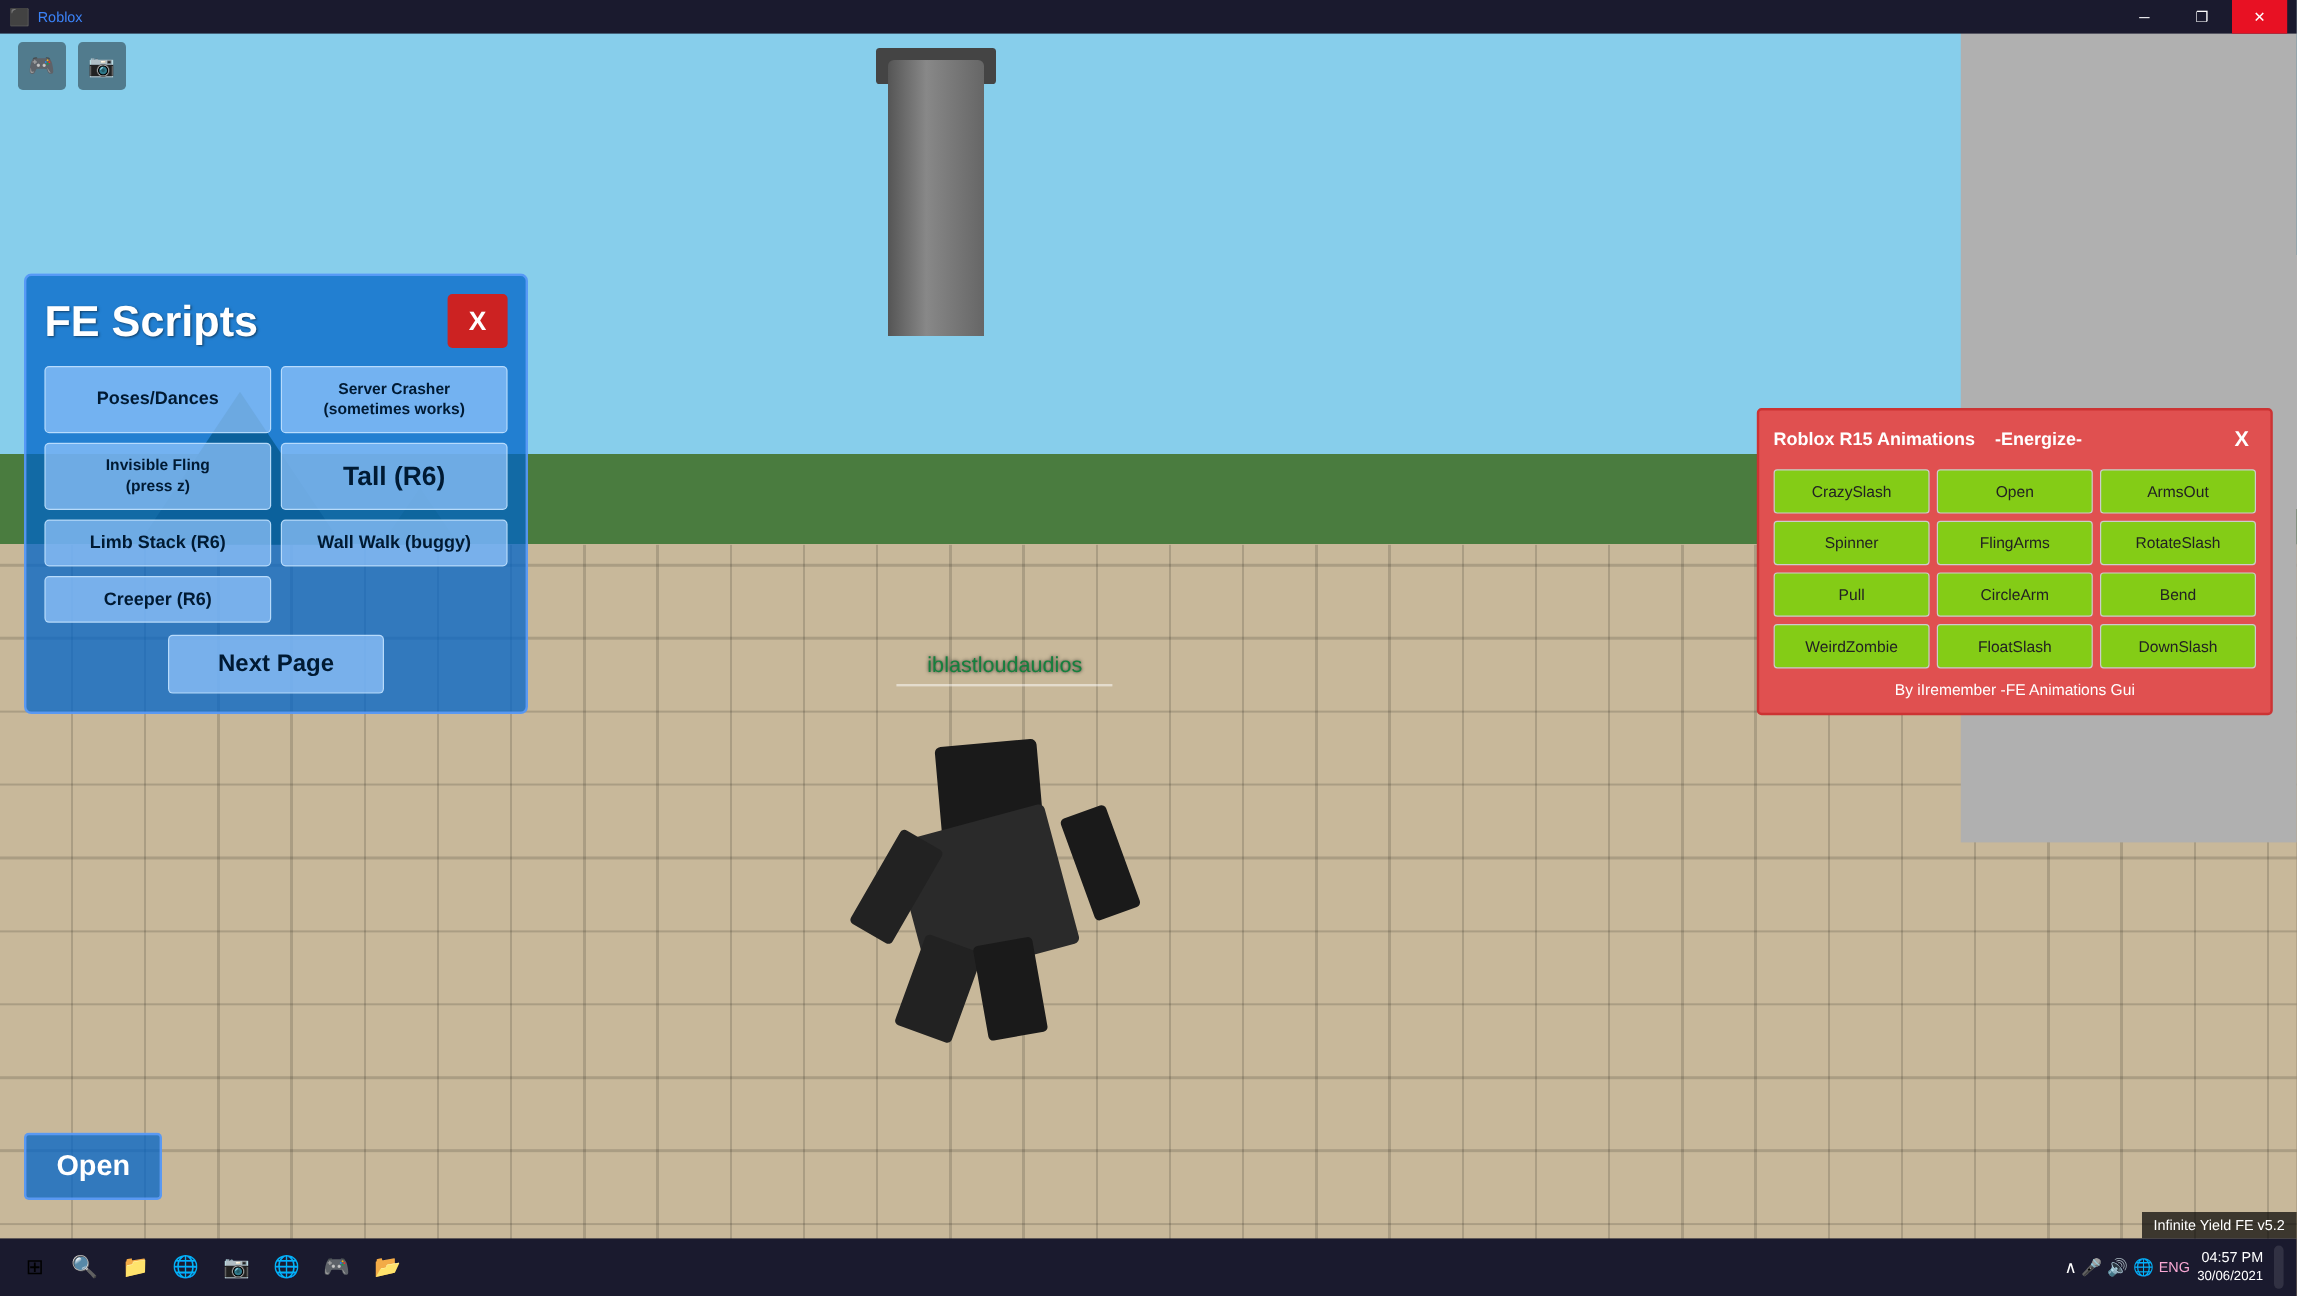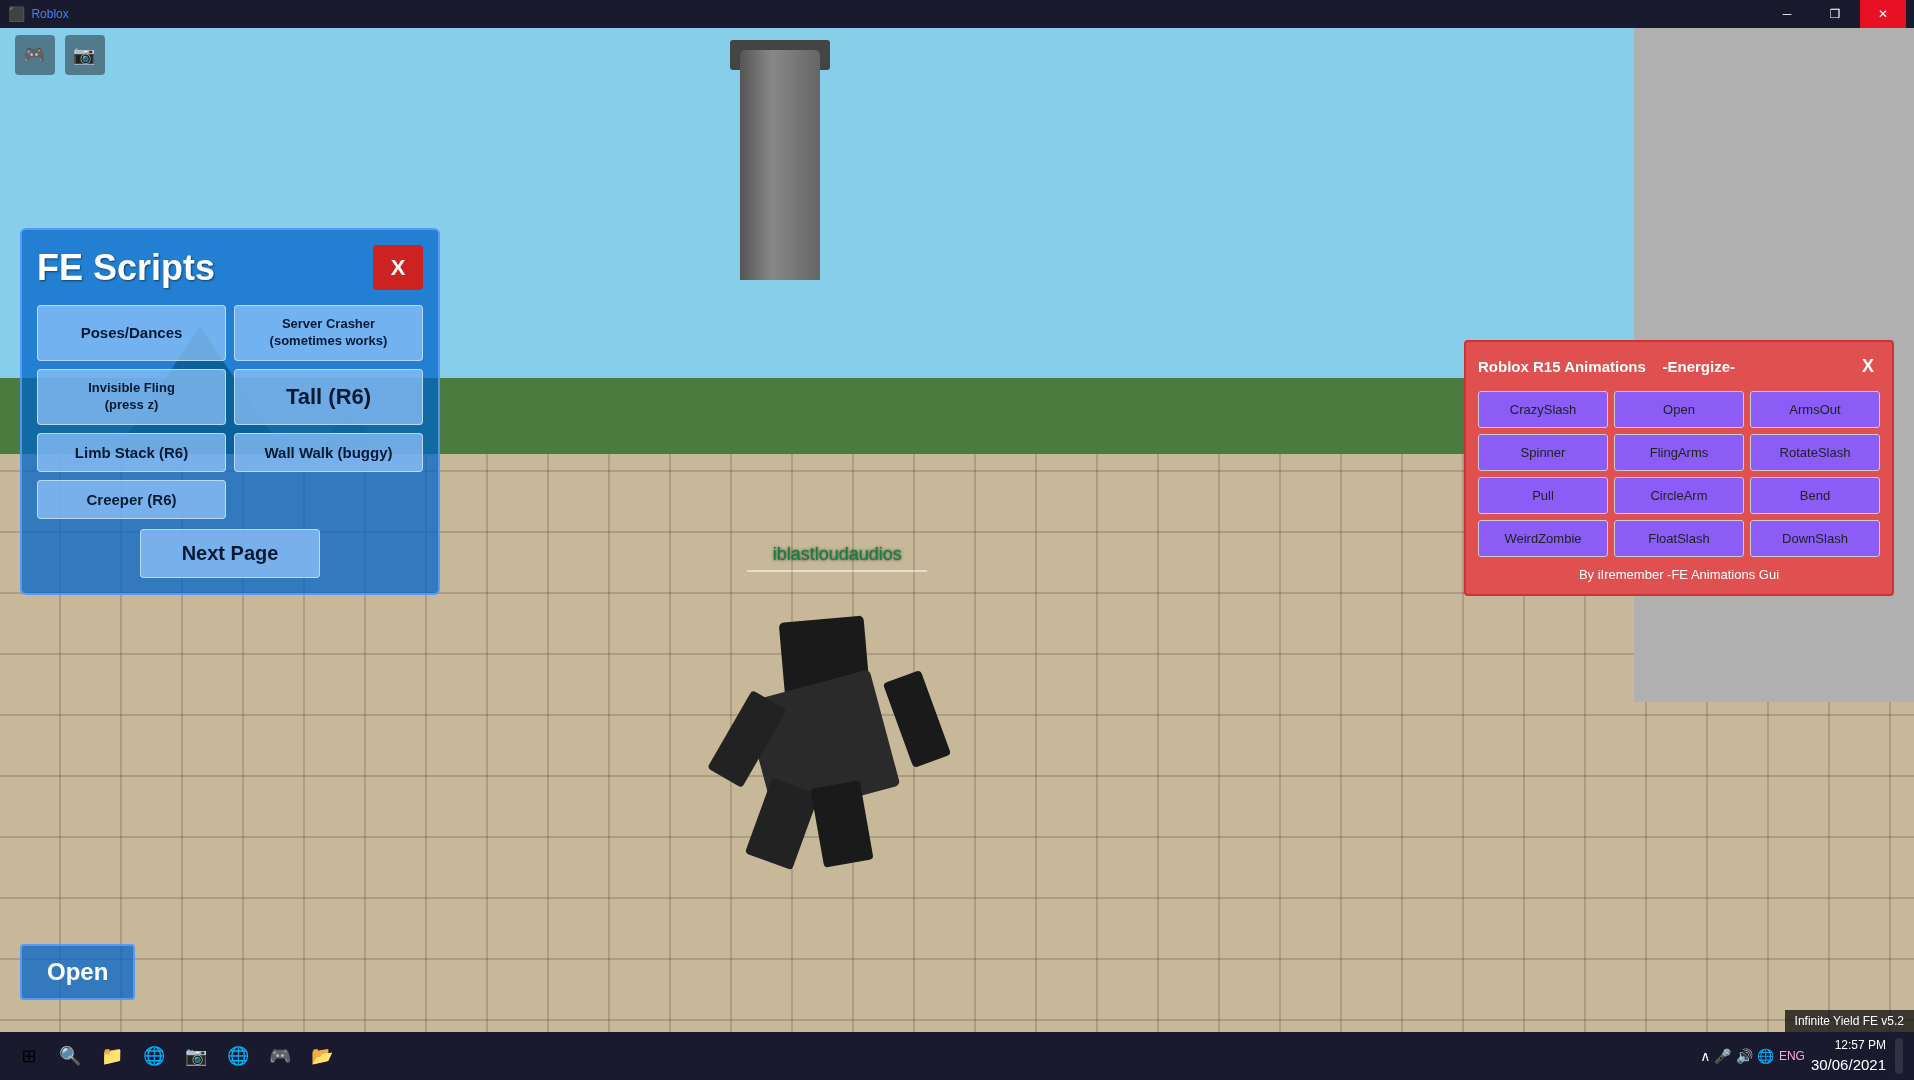--- a/index.html
+++ b/index.html
@@ -342,21 +342,21 @@
       cursor: pointer;
       padding: 2px 6px;
     }
     #fe-anim-grid {
       display: grid;
       grid-template-columns: 1fr 1fr 1fr;
       gap: 6px;
       margin-bottom: 10px;
     }
     .anim-btn {
-      background: #8b5cf6;
+      background: #84cc16;
       border: 1px solid #ccc;
       border-radius: 3px;
       color: #222;
       font-size: 13px;
       padding: 10px 5px;
       cursor: pointer;
       text-align: center;
     }
     #fe-anim-footer {
       text-align: center;
@@ -550,18 +550,18 @@
   <div class="taskbar-icon">📂</div>
   <div id="taskbar-right">
     <div id="taskbar-sys">
       <span class="sys-icon">∧</span>
       <span class="sys-icon">🎤</span>
       <span class="sys-icon">🔊</span>
       <span class="sys-icon">🌐</span>
       <span style="color:#f9a8d4;font-size:12px;">ENG</span>
     </div>
     <div id="taskbar-time">
-      <div style="color:white;font-size:12px;">12:57 PM</div>
-      <div style="color:white;font-size:15px;">30/06/2021</div>
+      <div style="color:white;font-size:12px;">04:57 PM</div>
+      <div style="color:white;font-size:11px;">30/06/2021</div>
     </div>
     <div class="taskbar-icon" style="width:8px;background:rgba(255,255,255,0.1);"></div>
   </div>
 </div>
 
 </body></html>

